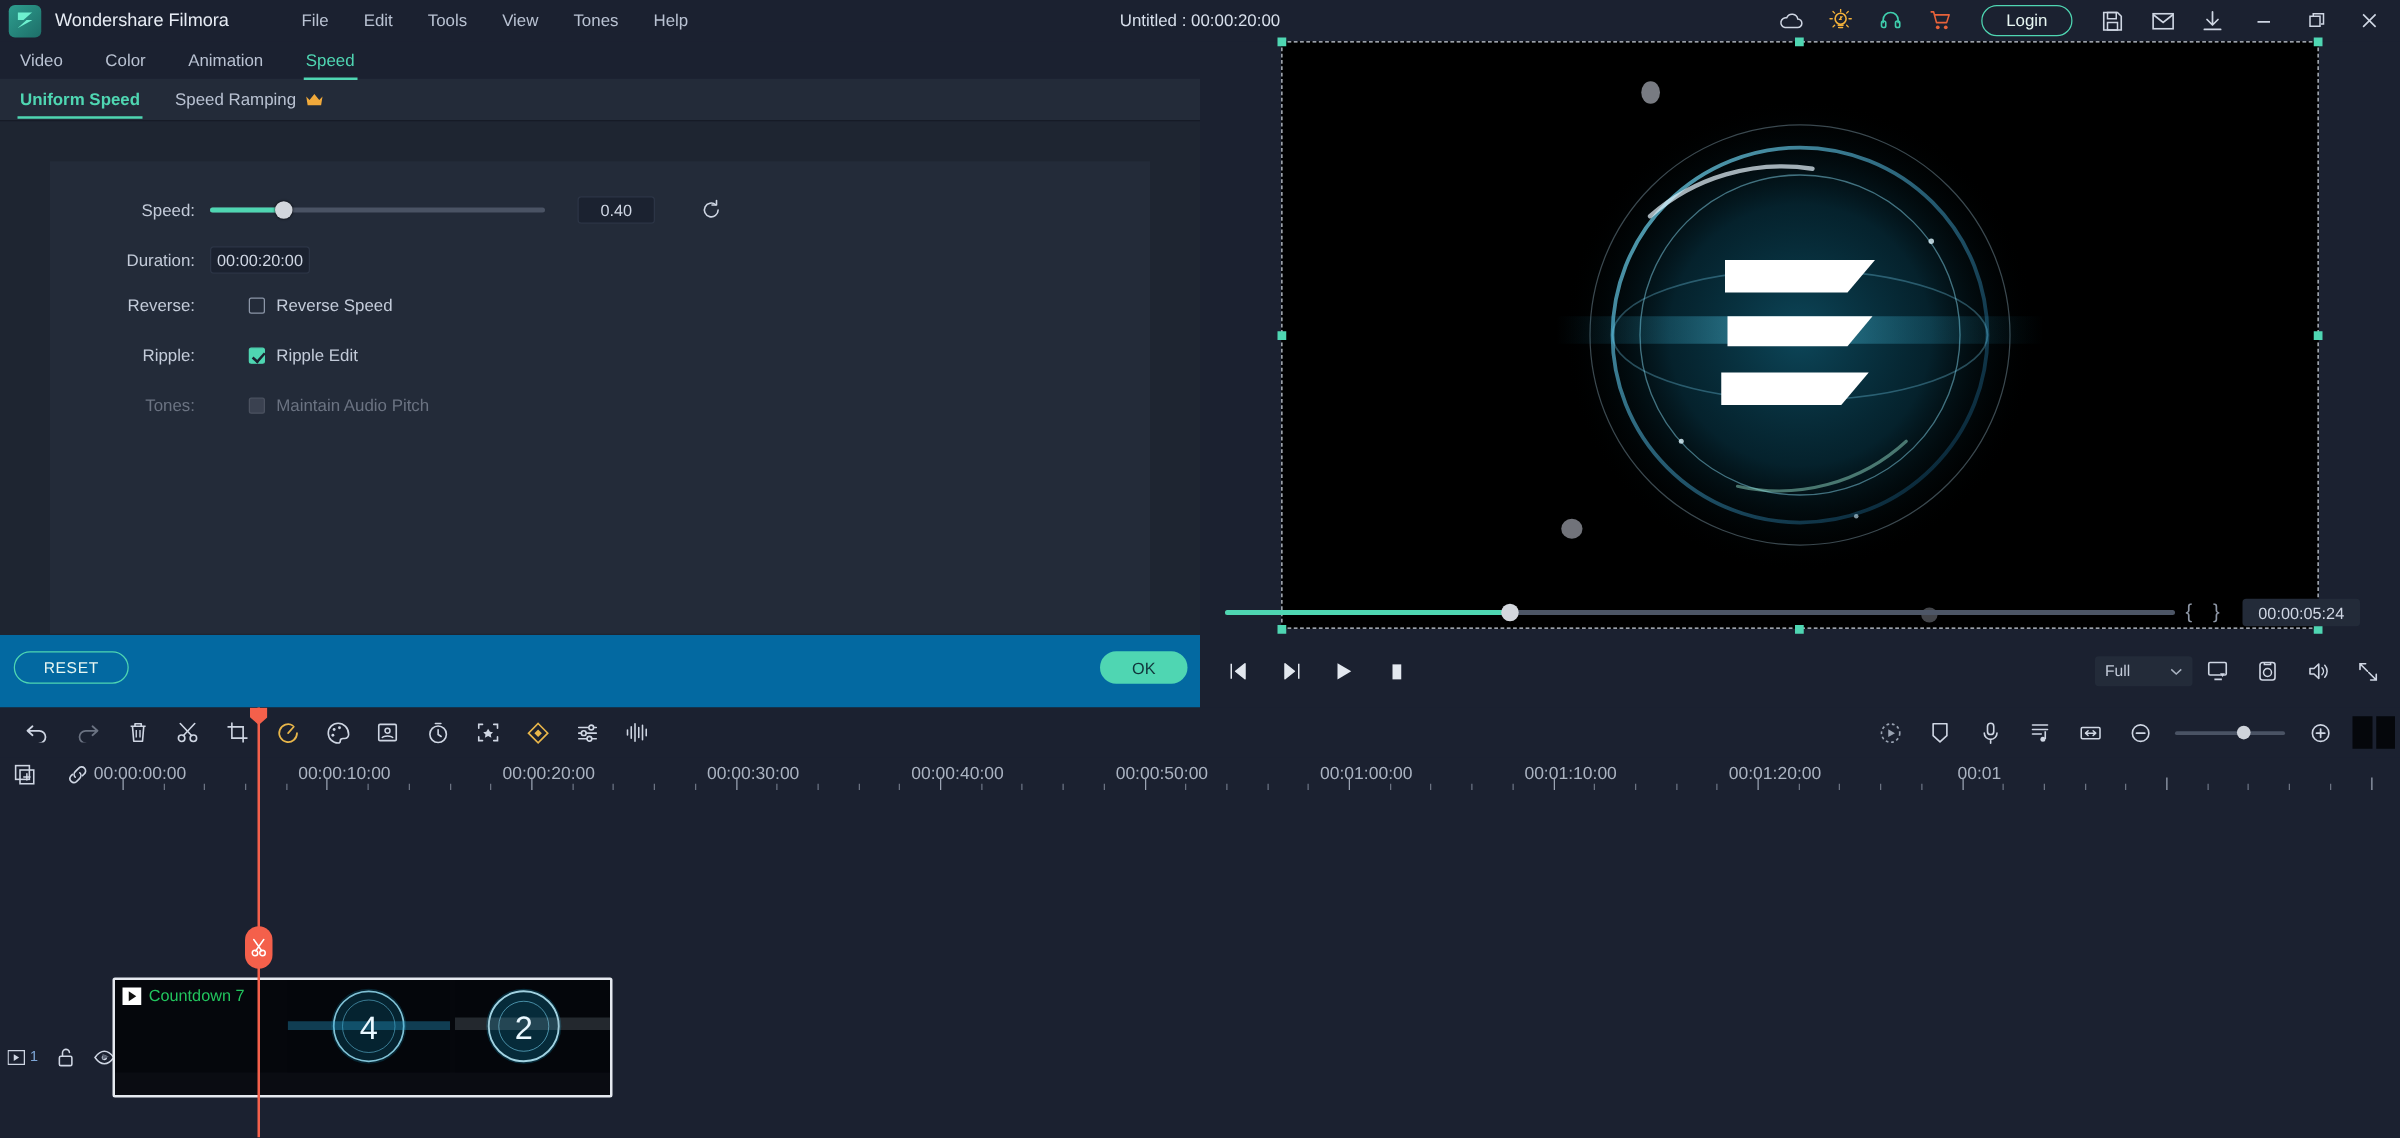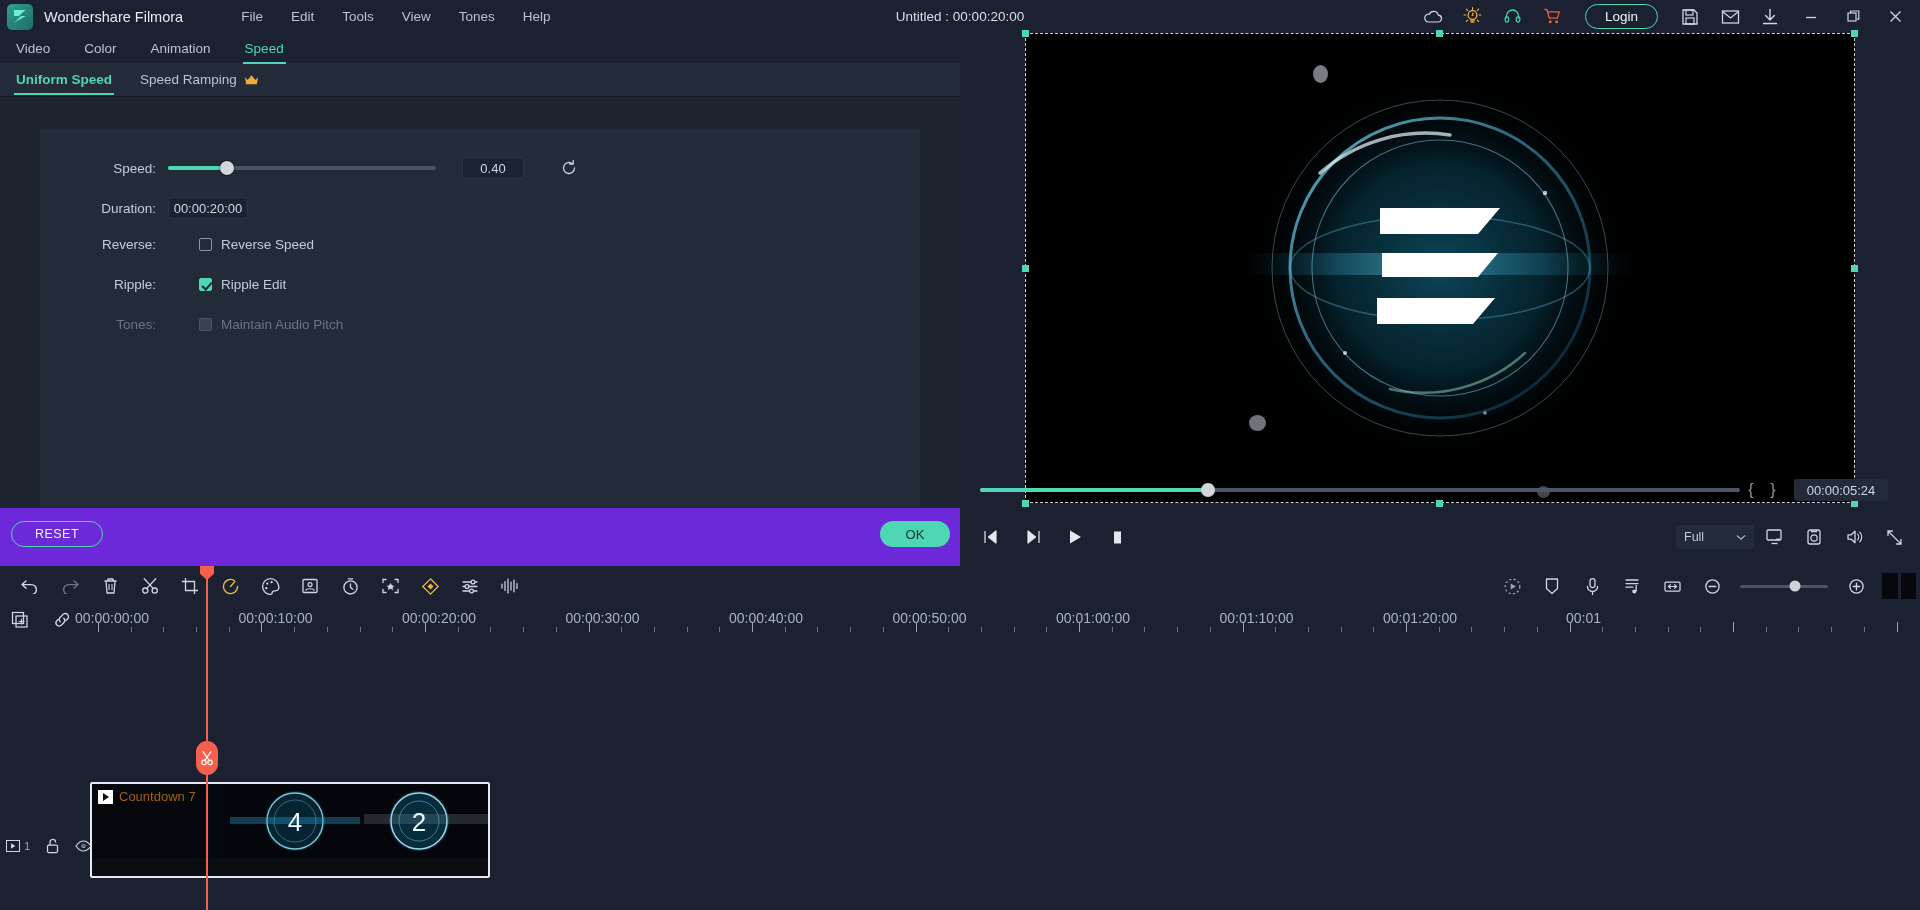--- a/index.html
+++ b/index.html
@@ -59,21 +59,21 @@
      display: flex; align-items: center; justify-content: center; font-size: 13px; color: #cfd6e3; }
   .resetico { margin-left: 36px; width: 18px; height: 18px; }
   .chkrow { display: flex; align-items: center; gap: 9px; font-size: 13.5px; color: #c3cbd9; white-space: nowrap; padding-left: 31px;}
   .chk { width: 13px; height: 13px; border: 1.5px solid #8c96a8; border-radius: 2px; background: transparent; flex: none; position: relative;}
   .chk.on { background: #4fd6b2; border-color: #4fd6b2; }
   .chk.on:after { content:""; position:absolute; left:3.5px; top:0.5px; width:4px; height:8px;
      border: solid #1b2230; border-width: 0 2px 2px 0; transform: rotate(42deg); }
   .chk.dis { border-color: #4b5260; background: #3a4150; }
   .dim { color: #6b7382; }
 
-  .btnbar { position: absolute; left: 0; bottom: 0; width: 960px; height: 58px; background:#6d28d9;text-decoration:underline; }
+  .btnbar { position: absolute; left: 0; bottom: 0; width: 960px; height: 58px; background:#0369a1;text-decoration:underline; }
   .reset-btn { position: absolute; left: 11px; top: 13px; width: 92px; height: 26px; border: 1.5px solid #4fd6b2;
      border-radius: 13px; color: #e8f7f2; font-size: 12.5px; display:flex; align-items:center; justify-content:center; letter-spacing:.5px;}
   .ok-btn { position: absolute; left: 880px; top: 13px; width: 70px; height: 26px; background: #4fd6b2;
      border-radius: 13px; color: #10343a; font-size: 13px; display:flex; align-items:center; justify-content:center; }
 
   
   .preview { position: absolute; left: 960px; top: 33px; width: 960px; height: 533px; background: #1b2130; }
   .canvaswrap { position: absolute; left: 65px; top: 0px; width: 830px; height: 470px; }
   .vid { position: absolute; left: 0; top: 0; width: 830px; height: 470px; background: #000; overflow: hidden; }
   .orb { position: absolute; left: 50%; top: 50%; transform: translate(-50%,-50%); width: 430px; height: 430px; }
@@ -113,21 +113,21 @@
 
   .tracks { position: absolute; left: 0; top: 66px; width: 1920px; height: 278px; background: #1b2130; }
   .trackhdr { position: absolute; left: 0; top: 166px; width: 88px; height: 96px;
      display: flex; align-items: center; gap: 15px; padding-left: 6px; }
   .clip { position: absolute; left: 90px; top: 150px; width: 400px; height: 96px;
      background: #0a0c12; border: 2px solid #e6eaf0; border-radius: 2px; overflow: hidden; }
   .cliphdr { height: 18px; background: #7b74b8; display: flex; align-items: center; justify-content: center;
      font-size: 11.5px; color: #f0eefc; gap: 6px; }
   .clipbody { position: relative; height: 74px; background: #05070c; }
   .cliptitle { position: absolute; left: 6px; top: 5px; display: flex; align-items: center; gap: 6px;
-     font-size: 13px; color: #a16207; z-index: 3; }
+     font-size: 13px; color: #22c55e; z-index: 3; }
   .playicon { width: 15px; height: 14px; background: #fff; display:flex; align-items:center; justify-content:center; flex:none;}
   .playicon:after { content:""; width:0;height:0;border-left:6px solid #111; border-top:4px solid transparent; border-bottom:4px solid transparent; margin-left:1px;}
   .thumb { position: absolute; top: 0; height: 74px; width: 130px; overflow: hidden; }
   .phline { position: absolute; left: 206px; top: 0px; width: 2px; height: 344px; background: #f4604b; }
   .phtop { position: absolute; left: 200px; top: 0px; width: 14px; height: 14px; background: #f4604b;
      clip-path: polygon(0 0,100% 0,100% 55%,50% 100%,0 55%); }
   .splitbtn { position: absolute; left: 196px; top: 741px; width: 22px; height: 34px; background: #f4604b; border-radius: 11px;
      display:flex; align-items:center; justify-content:center; z-index: 5; }
   .scrollarrow { position: absolute; left: 82px; top: 207px; color:#5b6373; font-size: 10px; }
   svg { display: block; }

